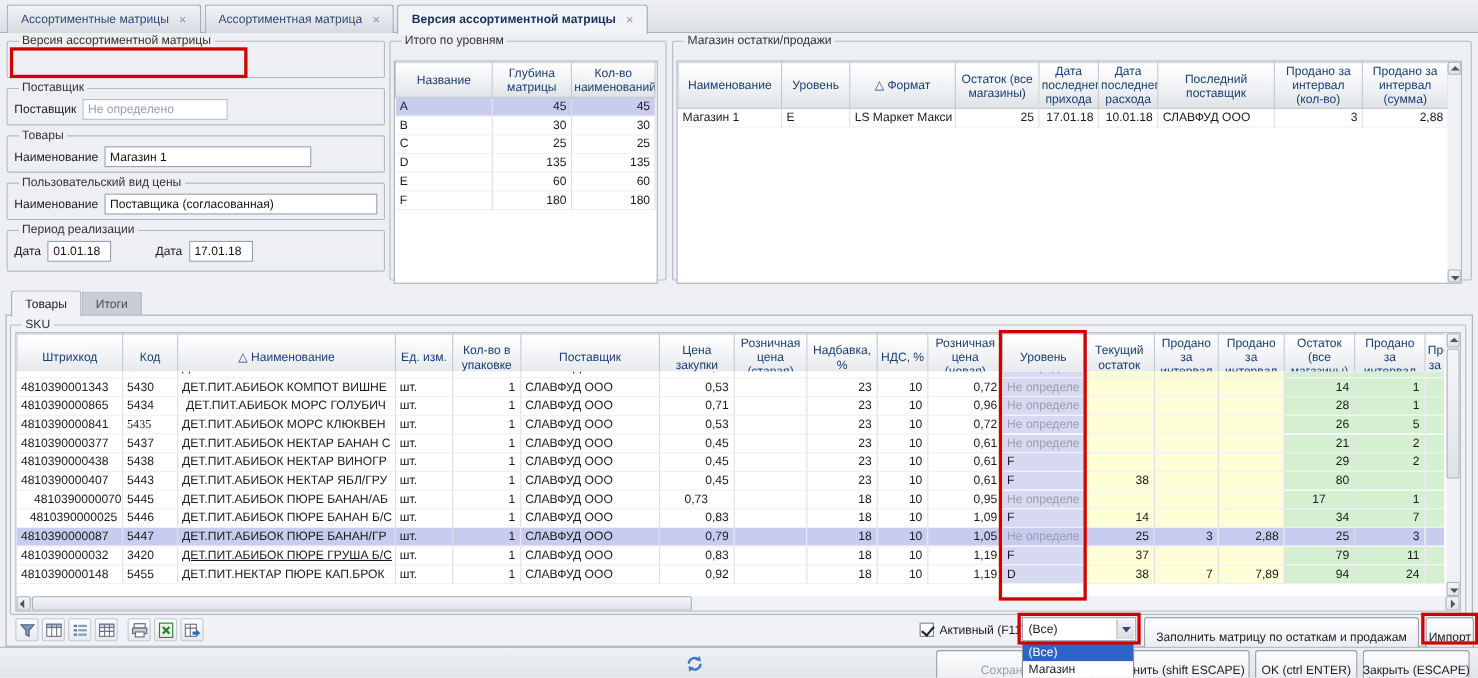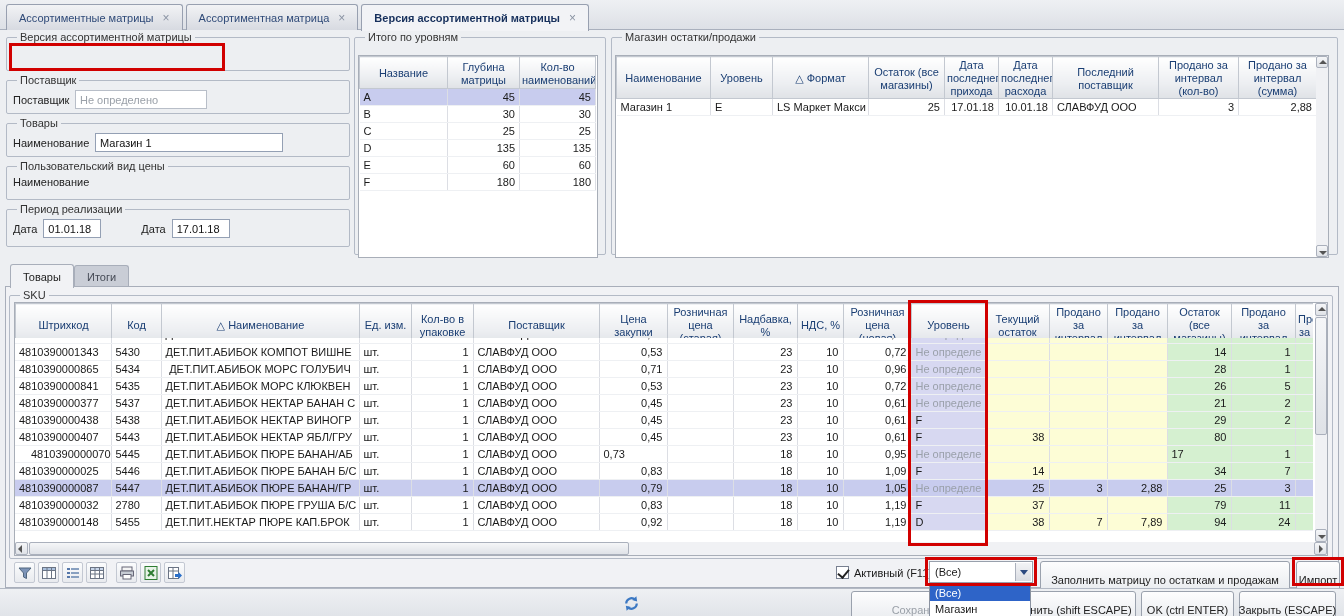--- a/index.html
+++ b/index.html
@@ -90,20 +90,21 @@
   <div class="frow">
     <label style="width:76px">Наименование</label>
     <input class="tb" style="width: 188px;" value="Магазин 1">
   </div>
 </fieldset>
 
 <fieldset style="left:6px;top:160px;width:344px;height:40px">
   <legend>Пользовательский вид цены</legend>
   <div class="frow">
     <label style="width:76px">Наименование</label>
+    <input class="tb" style="width: 248px;" value="Поставщика (согласованная)">
   </div>
 </fieldset>
 
 <fieldset style="left:6px;top:203px;width:344px;height:44px">
   <legend>Период реализации</legend>
   <div class="frow">
     <label>Дата</label>
     <input class="tb" style="width: 58px;" value="01.01.18">
     <label style="margin-left:40px">Дата</label>
     <input class="tb" style="width: 58px;" value="17.01.18">
@@ -387,21 +388,21 @@
               <td class="muted" style="text-align: left; background: rgb(215, 216, 241);">Не определе</td>
               <td style="text-align: right; background: rgb(253, 253, 214);"></td>
               <td style="text-align: right; background: rgb(253, 253, 214);"></td>
               <td style="text-align: right; background: rgb(253, 253, 214);"></td>
               <td style="text-align: right; background: rgb(213, 240, 208);">28</td>
               <td style="text-align: right; background: rgb(213, 240, 208);">1</td>
               <td style="text-align: right; background: rgb(213, 240, 208);"></td>
             </tr>
             <tr>
               <td style="text-align: left;">4810390000841</td>
-              <td style="text-align: left;">5435</td>
+              <td style="text-align: left; font-family: Liberation Serif, serif;">5435</td>
               <td style="text-align: left;">ДЕТ.ПИТ.АБИБОК МОРС КЛЮКВЕН</td>
               <td style="text-align: left;">шт.</td>
               <td style="text-align: right;">1</td>
               <td style="text-align: left;">СЛАВФУД ООО</td>
               <td style="text-align: right;">0,53</td>
               <td style="text-align: right;"></td>
               <td style="text-align: right;">23</td>
               <td style="text-align: right;">10</td>
               <td style="text-align: right;">0,72</td>
               <td class="muted" style="text-align: left; background: rgb(215, 216, 241);">Не определе</td>
@@ -472,35 +473,35 @@
               <td style="text-align: right; background: rgb(213, 240, 208);"></td>
               <td style="text-align: right; background: rgb(213, 240, 208);"></td>
             </tr>
             <tr>
               <td style="text-align: left; padding-left: 16px;">4810390000070</td>
               <td style="text-align: left;">5445</td>
               <td style="text-align: left;">ДЕТ.ПИТ.АБИБОК ПЮРЕ БАНАН/АБ</td>
               <td style="text-align: left;">шт.</td>
               <td style="text-align: right;">1</td>
               <td style="text-align: left;">СЛАВФУД ООО</td>
-              <td style="text-align: left; margin-left: 22px;">0,73</td>
+              <td style="text-align: center; margin-left: 22px;">0,73</td>
               <td style="text-align: right;"></td>
               <td style="text-align: right;">18</td>
               <td style="text-align: right;">10</td>
               <td style="text-align: right;">0,95</td>
               <td class="muted" style="text-align: left; background: rgb(215, 216, 241);">Не определе</td>
               <td style="text-align: right; background: rgb(253, 253, 214);"></td>
               <td style="text-align: right; background: rgb(253, 253, 214);"></td>
               <td style="text-align: right; background: rgb(253, 253, 214);"></td>
-              <td style="text-align: left; background: rgb(213, 240, 208);">17</td>
+              <td style="text-align: center; background: rgb(213, 240, 208);">17</td>
               <td style="text-align: right; background: rgb(213, 240, 208);">1</td>
               <td style="text-align: right; background: rgb(213, 240, 208);"></td>
             </tr>
             <tr>
-              <td style="text-align: left;">4810390000025</td>
+              <td style="text-align: right;">4810390000025</td>
               <td style="text-align: left;">5446</td>
               <td style="text-align: left;">ДЕТ.ПИТ.АБИБОК ПЮРЕ БАНАН Б/С</td>
               <td style="text-align: left;">шт.</td>
               <td style="text-align: right;">1</td>
               <td style="text-align: left;">СЛАВФУД ООО</td>
               <td style="text-align: right;">0,83</td>
               <td style="text-align: right;"></td>
               <td style="text-align: right;">18</td>
               <td style="text-align: right;">10</td>
               <td style="text-align: right;">1,09</td>
@@ -527,22 +528,22 @@
               <td class="muted" style="text-align: left;">Не определе</td>
               <td style="text-align: right;">25</td>
               <td style="text-align: right;">3</td>
               <td style="text-align: right;">2,88</td>
               <td style="text-align: right;">25</td>
               <td style="text-align: right;">3</td>
               <td style="text-align: right;"></td>
             </tr>
             <tr>
               <td style="text-align: left;">4810390000032</td>
-              <td style="text-align: left;">2780</td>
-              <td style="text-align: left;">ДЕТ.ПИТ.АБИБОК ПЮРЕ ГРУША Б/С</td>
+              <td style="text-align: left;">3420</td>
+              <td style="text-align: left; text-decoration: underline;">ДЕТ.ПИТ.АБИБОК ПЮРЕ ГРУША Б/С</td>
               <td style="text-align: left;">шт.</td>
               <td style="text-align: right;">1</td>
               <td style="text-align: left;">СЛАВФУД ООО</td>
               <td style="text-align: right;">0,83</td>
               <td style="text-align: right;"></td>
               <td style="text-align: right;">18</td>
               <td style="text-align: right;">10</td>
               <td style="text-align: right;">1,19</td>
               <td style="text-align: left; background: rgb(215, 216, 241);">F</td>
               <td style="text-align: right; background: rgb(253, 253, 214);">37</td>

